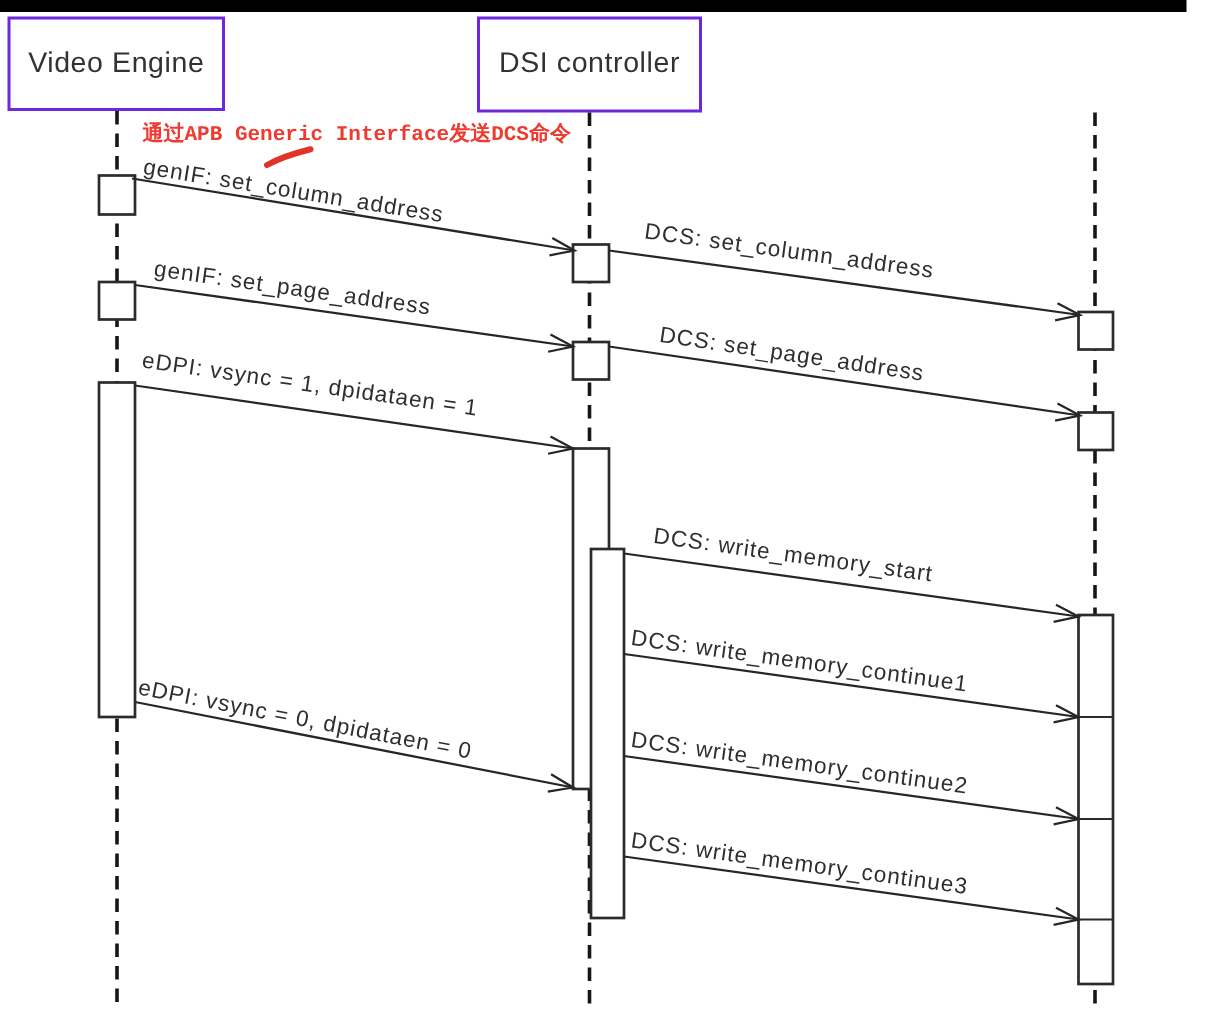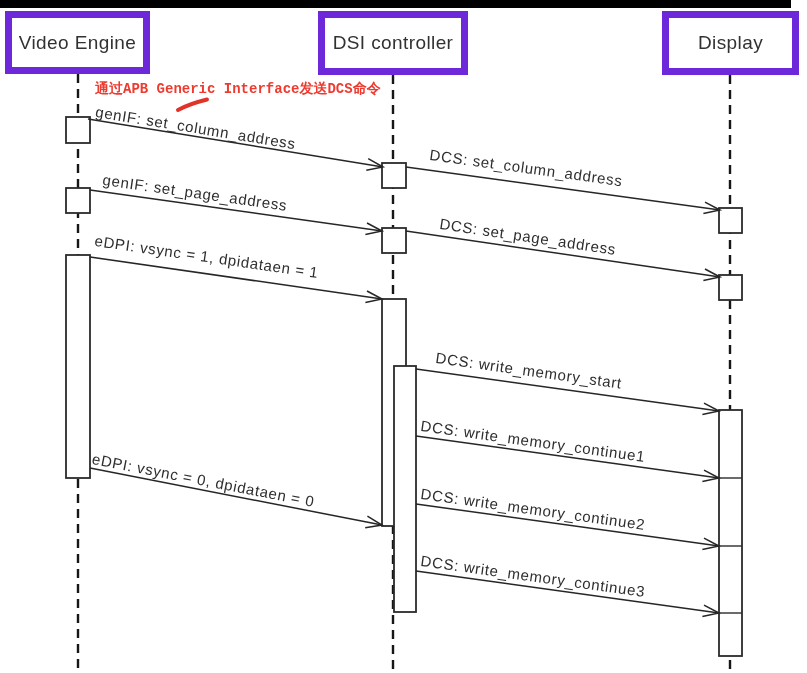--- a/index.html
+++ b/index.html
@@ -8,21 +8,21 @@
     width:807px;height:673px;
     background:#ffffff;
     overflow:hidden;
     font-family:"Liberation Sans", sans-serif;
   }
   #topbar{
     position:absolute;left:0;top:0;width:791px;height:8px;background:#000;
   }
   .actor-box{
     position:absolute;
-    border:7px solid #6d28d9;
+    border:2px solid #6d28d9;
     background:#ffffff;
     display:flex;align-items:center;justify-content:center;
     font-size:19px;color:#323232;letter-spacing:0.4px;
     box-sizing:border-box;
   }
   #actor-ve{left:5px;top:11px;width:145px;height:63px;}
   #actor-dsi{left:318px;top:11px;width:150px;height:64px;}
   #actor-disp{left:662px;top:11px;width:137px;height:64px;}
   #annotation{
     position:absolute;left:95px;top:80px;
@@ -53,23 +53,20 @@
 
 <div id="stage">
 
   <div id="topbar"></div>
 
   <div id="actor-ve" class="actor-box">
     <span>Video Engine</span>
   </div>
   <div id="actor-dsi" class="actor-box">
     <span>DSI controller</span>
-  </div>
-  <div id="actor-disp" class="actor-box">
-    <span>Display</span>
   </div>
 
   <div id="annotation">通过APB Generic Interface发送DCS命令</div>
 
   <svg width="807" height="673" viewBox="0 0 807 673">
 
     <g stroke="#161616" stroke-width="2.4" stroke-dasharray="9 6">
       <line x1="78" y1="74" x2="78" y2="673"></line>
       <line x1="393" y1="75" x2="393" y2="673"></line>
       <line x1="730" y1="75" x2="730" y2="673"></line>

